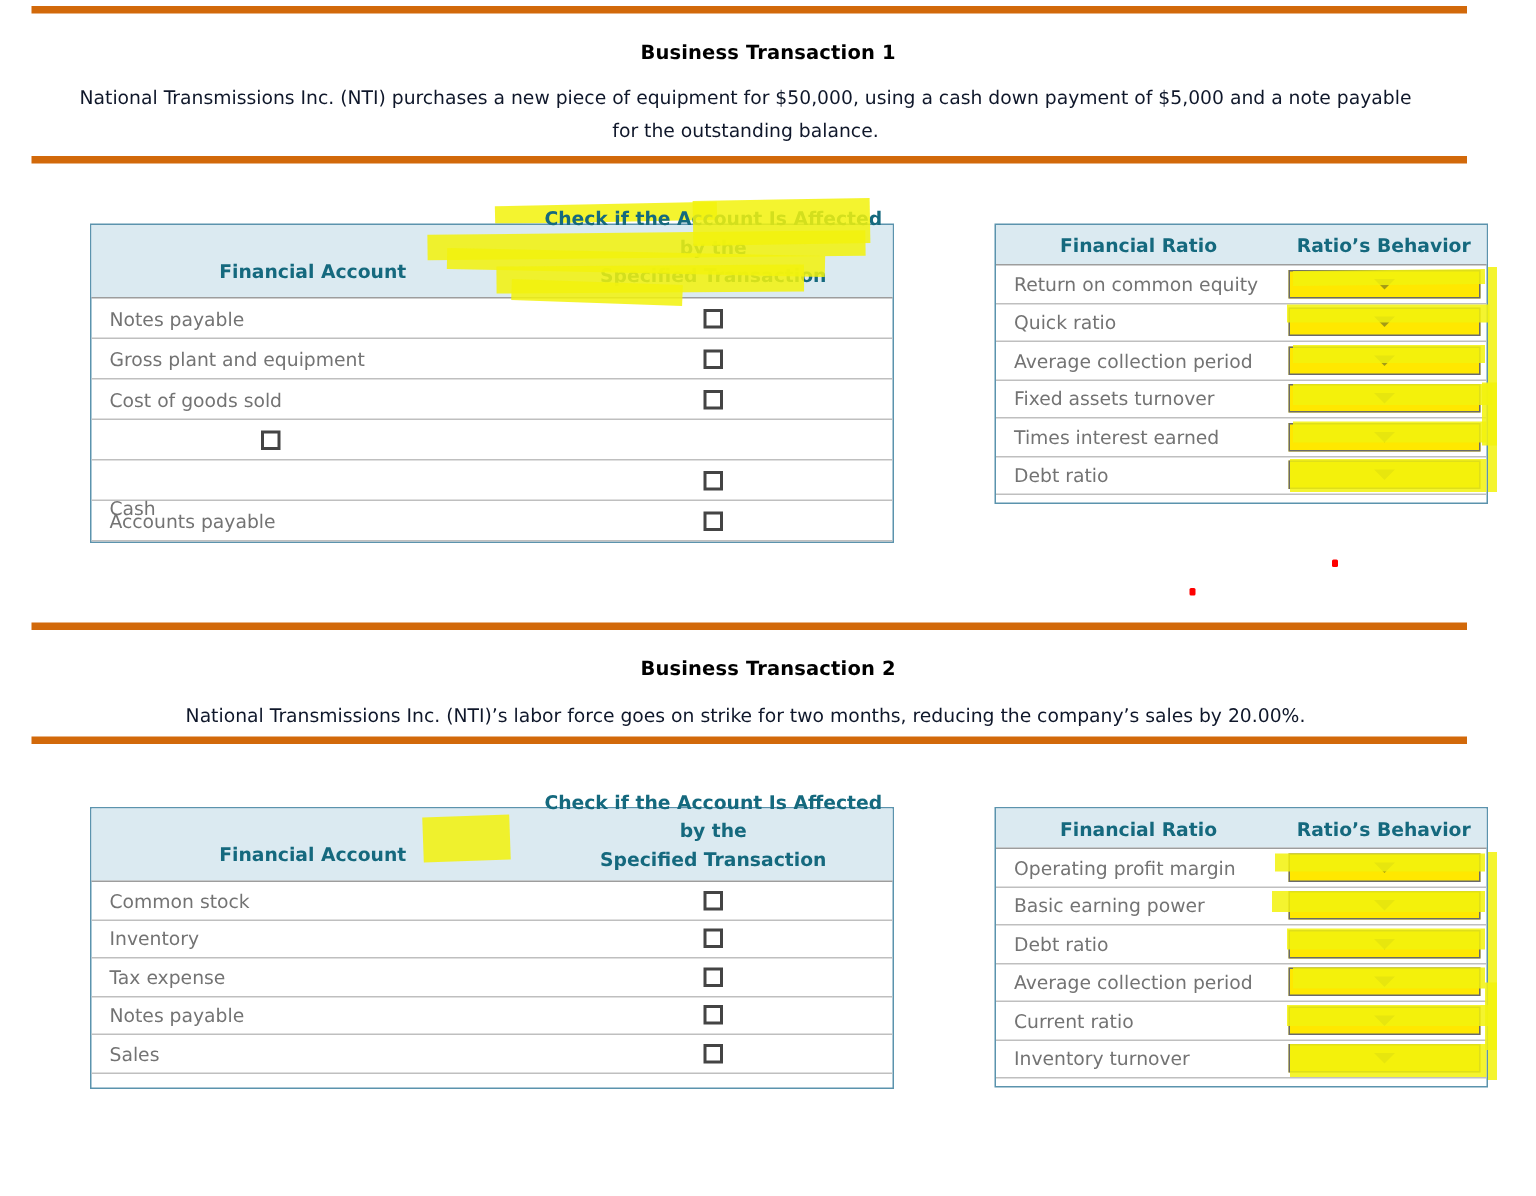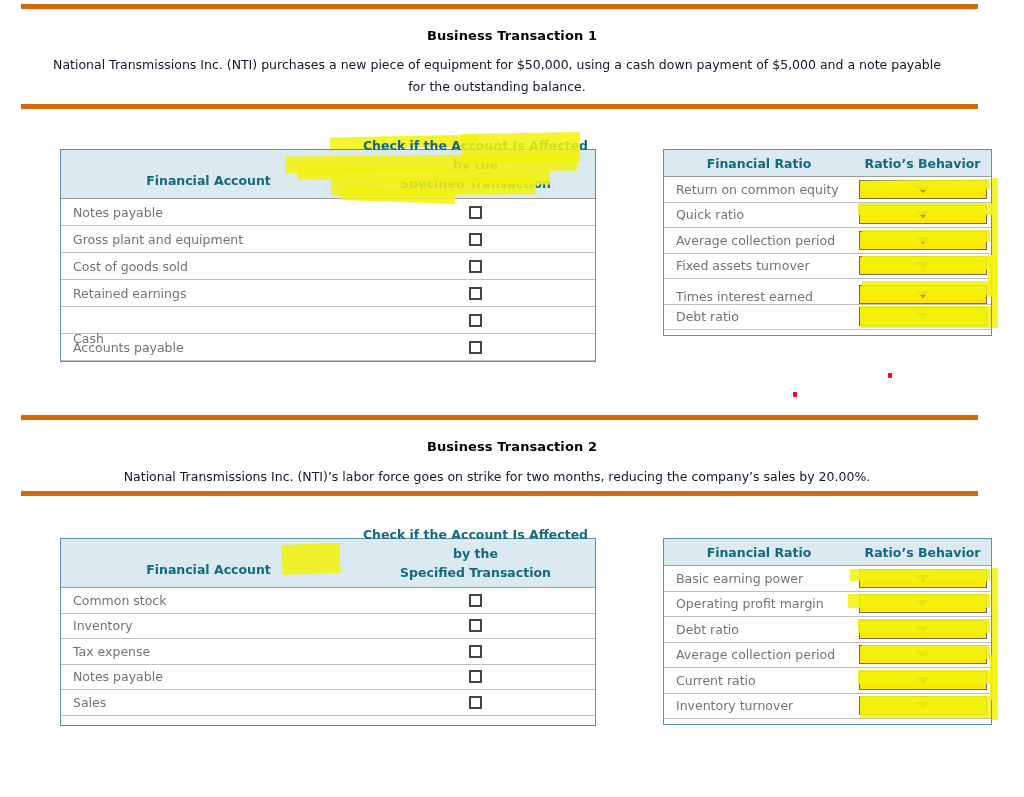--- a/index.html
+++ b/index.html
@@ -188,21 +188,20 @@
             <span class="checkbox"></span>
           </div>
         </div>
         <div class="row" style="height: 27px;">
           <div class="cell-label" style="width: 295px;">Cost of goods sold</div>
           <div class="cell-ctrl" style="width: 239px;">
             <span class="checkbox"></span>
           </div>
         </div>
         <div class="row" style="height: 27px;">
-          <div class="cell-label" style="width: 295px;">Retained earnings</div>
           <div class="cell-ctrl" style="width: 239px;">
             <span class="checkbox"></span>
           </div>
         </div>
         <div class="row" style="height: 27px;">
           <div class="cell-label" style="width: 295px; margin-top: 36px;">Cash</div>
           <div class="cell-ctrl" style="width: 239px;">
             <span class="checkbox"></span>
           </div>
         </div>
@@ -252,21 +251,21 @@
           </div>
         </div>
         <div class="row" style="height: 25.5px;">
           <div class="cell-label" style="width: 190px;">Fixed assets turnover</div>
           <div class="cell-ctrl" style="width: 137px;">
             <div class="dropdown">
               <span class="caret"></span>
             </div>
           </div>
         </div>
-        <div class="row" style="height: 25.5px; align-items: flex-end;">
+        <div class="row" style="height: 25.5px;">
           <div class="cell-label" style="width: 190px;">Times interest earned</div>
           <div class="cell-ctrl" style="width: 137px;">
             <div class="dropdown">
               <span class="caret"></span>
             </div>
           </div>
         </div>
         <div class="row" style="height: 25.5px;">
           <div class="cell-label" style="width: 190px;">Debt ratio</div>
           <div class="cell-ctrl" style="width: 137px;">
@@ -344,29 +343,29 @@
 
   <div class="card layer-table" style="left:663px; top:538px; width:329px; height:187px;">
 
     <div class="thead" style="height:26px; align-items:center;">
       <div class="th" style="width:190px;">Financial Ratio</div>
       <div class="th" style="width:137px;">Ratio’s Behavior</div>
     </div>
 
     <div class="rows" id="ratio-rows-2">
         <div class="row" style="height: 25.5px;">
+          <div class="cell-label" style="width: 190px;">Operating profit margin</div>
+          <div class="cell-ctrl" style="width: 137px;">
+            <div class="dropdown">
+              <span class="caret"></span>
+            </div>
+          </div>
+        </div>
+        <div class="row" style="height: 25.5px;">
           <div class="cell-label" style="width: 190px;">Basic earning power</div>
-          <div class="cell-ctrl" style="width: 137px;">
-            <div class="dropdown">
-              <span class="caret"></span>
-            </div>
-          </div>
-        </div>
-        <div class="row" style="height: 25.5px;">
-          <div class="cell-label" style="width: 190px;">Operating profit margin</div>
           <div class="cell-ctrl" style="width: 137px;">
             <div class="dropdown">
               <span class="caret"></span>
             </div>
           </div>
         </div>
         <div class="row" style="height: 25.5px;">
           <div class="cell-label" style="width: 190px;">Debt ratio</div>
           <div class="cell-ctrl" style="width: 137px;">
             <div class="dropdown">

